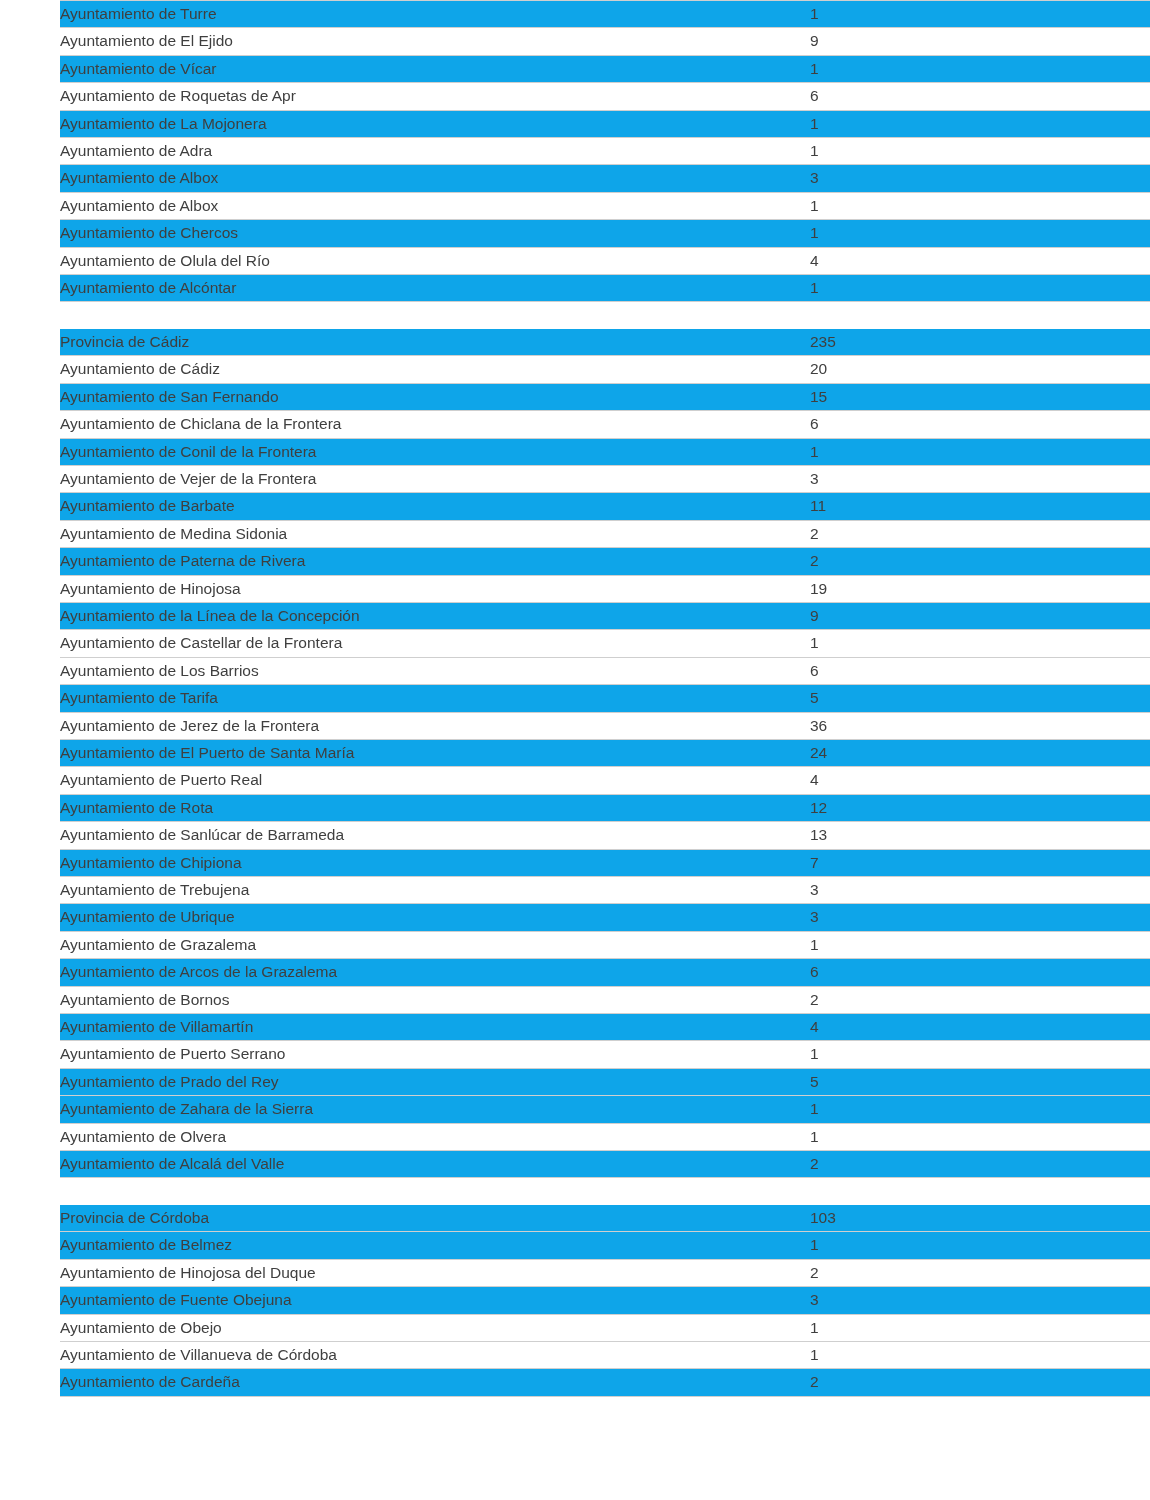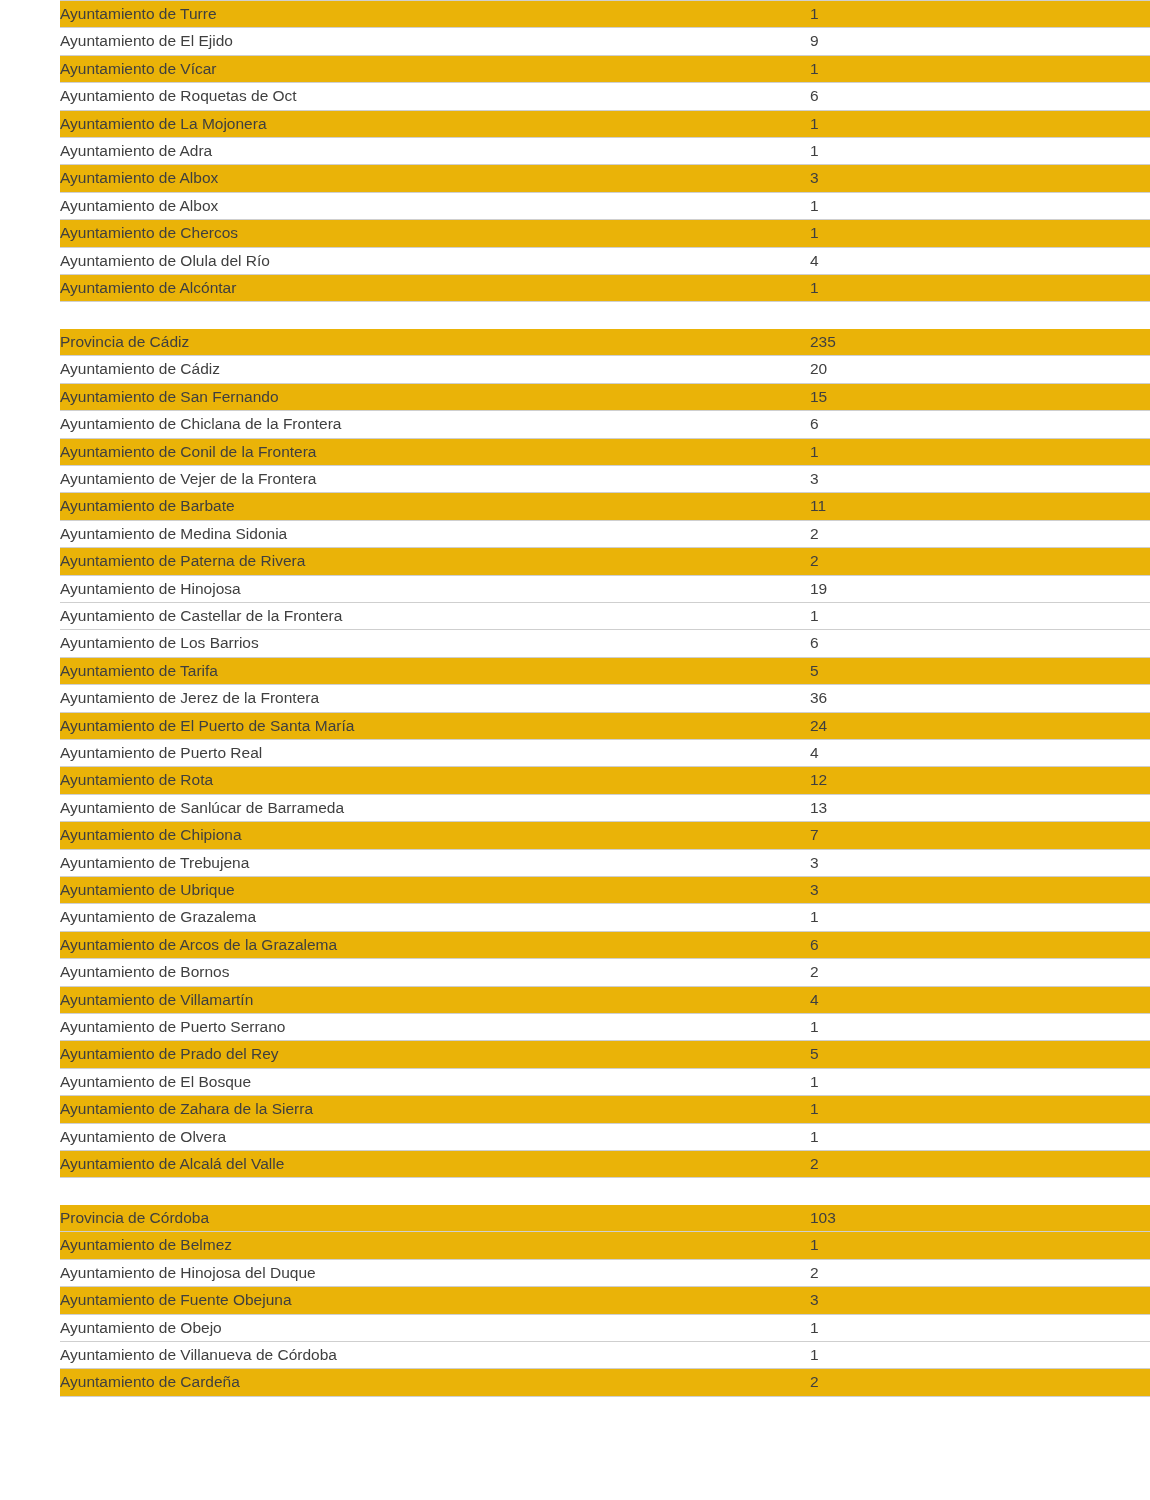--- a/index.html
+++ b/index.html
@@ -49,21 +49,21 @@
   td.name {
     padding-left: 7px;
     border-right: 1px solid #b9b9b9;
   }
   td.value {
     padding-left: 7px;
   }
 
   
   tr.shade td.name,
-  tr.shade td.value { background: #eab308; margin-top: 40px; }
+  tr.shade td.value { background: #0ea5e9; margin-top: 40px; }
   tr.plain td.name,
   tr.plain td.value { background: #ffffff; }
 
   
   tr.spacer td.name,
   tr.spacer td.value { background: #ffffff; }
   tr.spacer { height: 26.4px; }
 
   
   tr.rule td.name,
@@ -93,21 +93,21 @@
           <td class="name">Ayuntamiento de El Ejido</td>
           <td class="value">9</td>
         </tr>
         <tr class="shade rule">
           <td class="gutter">&nbsp;</td>
           <td class="name">Ayuntamiento de Vícar</td>
           <td class="value">1</td>
         </tr>
         <tr class="plain rule">
           <td class="gutter">&nbsp;</td>
-          <td class="name">Ayuntamiento de Roquetas de Oct</td>
+          <td class="name">Ayuntamiento de Roquetas de Apr</td>
           <td class="value">6</td>
         </tr>
         <tr class="shade rule">
           <td class="gutter">&nbsp;</td>
           <td class="name">Ayuntamiento de La Mojonera</td>
           <td class="value">1</td>
         </tr>
         <tr class="plain rule">
           <td class="gutter">&nbsp;</td>
           <td class="name">Ayuntamiento de Adra</td>
@@ -186,20 +186,25 @@
         <tr class="shade rule">
           <td class="gutter">&nbsp;</td>
           <td class="name">Ayuntamiento de Paterna de Rivera</td>
           <td class="value">2</td>
         </tr>
         <tr class="plain rule">
           <td class="gutter">&nbsp;</td>
           <td class="name">Ayuntamiento de Hinojosa</td>
           <td class="value">19</td>
         </tr>
+        <tr class="shade rule">
+          <td class="gutter">&nbsp;</td>
+          <td class="name">Ayuntamiento de la Línea de la Concepción</td>
+          <td class="value">9</td>
+        </tr>
         <tr class="plain rule">
           <td class="gutter">&nbsp;</td>
           <td class="name">Ayuntamiento de Castellar de la Frontera</td>
           <td class="value">1</td>
         </tr>
         <tr class="plain rule">
           <td class="gutter">&nbsp;</td>
           <td class="name">Ayuntamiento de Los Barrios</td>
           <td class="value">6</td>
         </tr>
@@ -270,25 +275,20 @@
         </tr>
         <tr class="plain rule">
           <td class="gutter">&nbsp;</td>
           <td class="name">Ayuntamiento de Puerto Serrano</td>
           <td class="value">1</td>
         </tr>
         <tr class="shade rule">
           <td class="gutter">&nbsp;</td>
           <td class="name">Ayuntamiento de Prado del Rey</td>
           <td class="value">5</td>
-        </tr>
-        <tr class="plain rule">
-          <td class="gutter">&nbsp;</td>
-          <td class="name">Ayuntamiento de El Bosque</td>
-          <td class="value">1</td>
         </tr>
         <tr class="shade rule">
           <td class="gutter">&nbsp;</td>
           <td class="name">Ayuntamiento de Zahara de la Sierra</td>
           <td class="value">1</td>
         </tr>
         <tr class="plain rule">
           <td class="gutter">&nbsp;</td>
           <td class="name">Ayuntamiento de Olvera</td>
           <td class="value">1</td>

